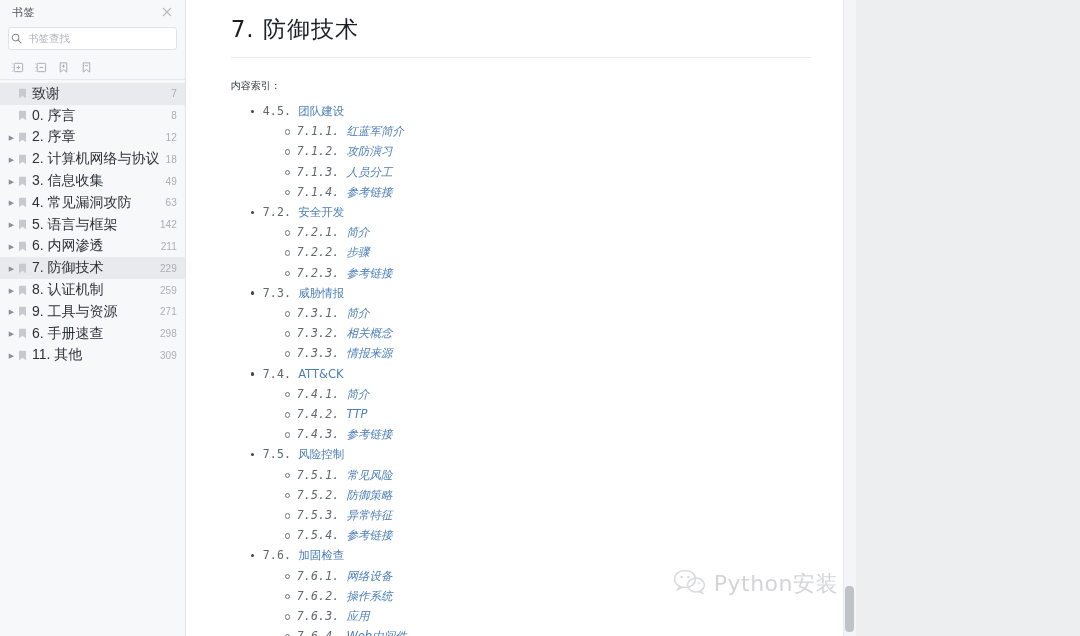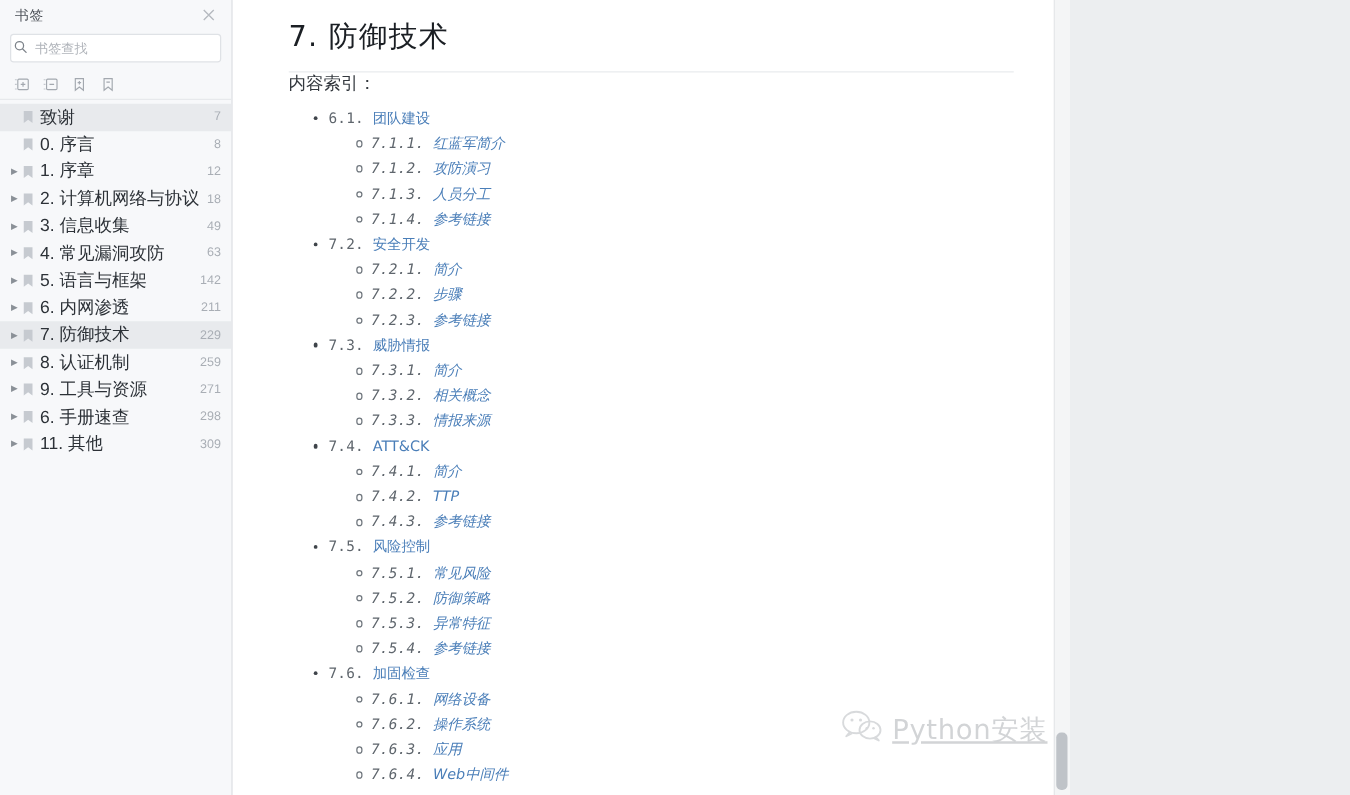--- a/index.html
+++ b/index.html
@@ -93,22 +93,22 @@
     margin-left: 0;
   }
   .doc-title {
     font-size: 23px; font-weight: normal; color: #1b1f24;
     letter-spacing: 1px;
     padding-top: 14px; padding-bottom: 12px;
     border-bottom: 1px solid #e9ebee;
     font-family: "DejaVu Sans", "Liberation Sans", sans-serif;
   }
   .doc-sub {
-    font-size: 14px; color: #33383e;
-    margin-bottom: 8px;
+    font-size: 10px; color: #33383e;
+    margin-top: 21px; margin-bottom: 8px;
     font-family: "DejaVu Sans", "Liberation Sans", sans-serif;
   }
   ul.toc-l1 { list-style: none; margin: 0; padding: 0 0 0 32px; }
   ul.toc-l2 { list-style: none; margin: 0; padding: 0 0 0 34px; font-style: italic; }
   li.li1, li.li2 {
     position: relative;
     line-height: 20.2px;
     font-size: 11.5px;
     font-family: "DejaVu Sans Mono", "Liberation Mono", monospace;
     color: #5a6168;
@@ -132,21 +132,20 @@
 
   
   #watermark {
     position: absolute; right: 18px; bottom: 36px;
     display: flex; align-items: center; gap: 7px;
     opacity: .33; pointer-events: none; z-index: 5;
   }
   #watermark .wm-text {
     font-size: 22px; color: #7a7f86; letter-spacing: .5px;
     font-family: "DejaVu Sans", "Liberation Sans", sans-serif;
-    text-decoration: underline;
   }
 
   
   #vscroll {
     position: absolute; right: 0; top: 0;
     width: 13px; height: 636px; background: #f4f5f6;
     border-left: 1px solid #e6e8ea; z-index: 6;
   }
   #vthumb {
     position: absolute; right: 2px; bottom: 4px;
@@ -232,21 +231,21 @@
           <span class="bm-label">0. 序言</span>
           <span class="bm-page">8</span>
         </div>
         <div class="bm-row">
           <span class="bm-arrow">▶</span>
           <span class="bm-ico">
             <svg width="9" height="11" viewBox="0 0 9 11">
               <path d="M1 .7 L8 .7 L8 10.3 L4.5 7.8 L1 10.3 Z" fill="#c6cad0"></path>
             </svg>
           </span>
-          <span class="bm-label">1. 序章</span>
+          <span class="bm-label">2. 序章</span>
           <span class="bm-page">12</span>
         </div>
         <div class="bm-row">
           <span class="bm-arrow">▶</span>
           <span class="bm-ico">
             <svg width="9" height="11" viewBox="0 0 9 11">
               <path d="M1 .7 L8 .7 L8 10.3 L4.5 7.8 L1 10.3 Z" fill="#c6cad0"></path>
             </svg>
           </span>
           <span class="bm-label">2. 计算机网络与协议</span>
@@ -343,21 +342,21 @@
           <span class="bm-page">309</span>
         </div>
       </div>
   </div>
 
   <div id="viewer">
     <div id="page">
       <h1 class="doc-title">7. 防御技术</h1>
       <div class="doc-sub">内容索引：</div>
       <ul class="toc-l1" id="toc-root">
-          <li class="li1"><span class="toc-num">6.1.</span>&nbsp;<a class="toc-link">团队建设</a></li>
+          <li class="li1"><span class="toc-num">4.5.</span>&nbsp;<a class="toc-link">团队建设</a></li>
           <ul class="toc-l2">
             <li class="li2"><span class="toc-num">7.1.1.</span>&nbsp;<a class="toc-link">红蓝军简介</a></li>
             <li class="li2"><span class="toc-num">7.1.2.</span>&nbsp;<a class="toc-link">攻防演习</a></li>
             <li class="li2"><span class="toc-num">7.1.3.</span>&nbsp;<a class="toc-link">人员分工</a></li>
             <li class="li2"><span class="toc-num">7.1.4.</span>&nbsp;<a class="toc-link">参考链接</a></li>
           </ul>
           <li class="li1"><span class="toc-num">7.2.</span>&nbsp;<a class="toc-link">安全开发</a></li>
           <ul class="toc-l2">
             <li class="li2"><span class="toc-num">7.2.1.</span>&nbsp;<a class="toc-link">简介</a></li>
             <li class="li2"><span class="toc-num">7.2.2.</span>&nbsp;<a class="toc-link">步骤</a></li>

